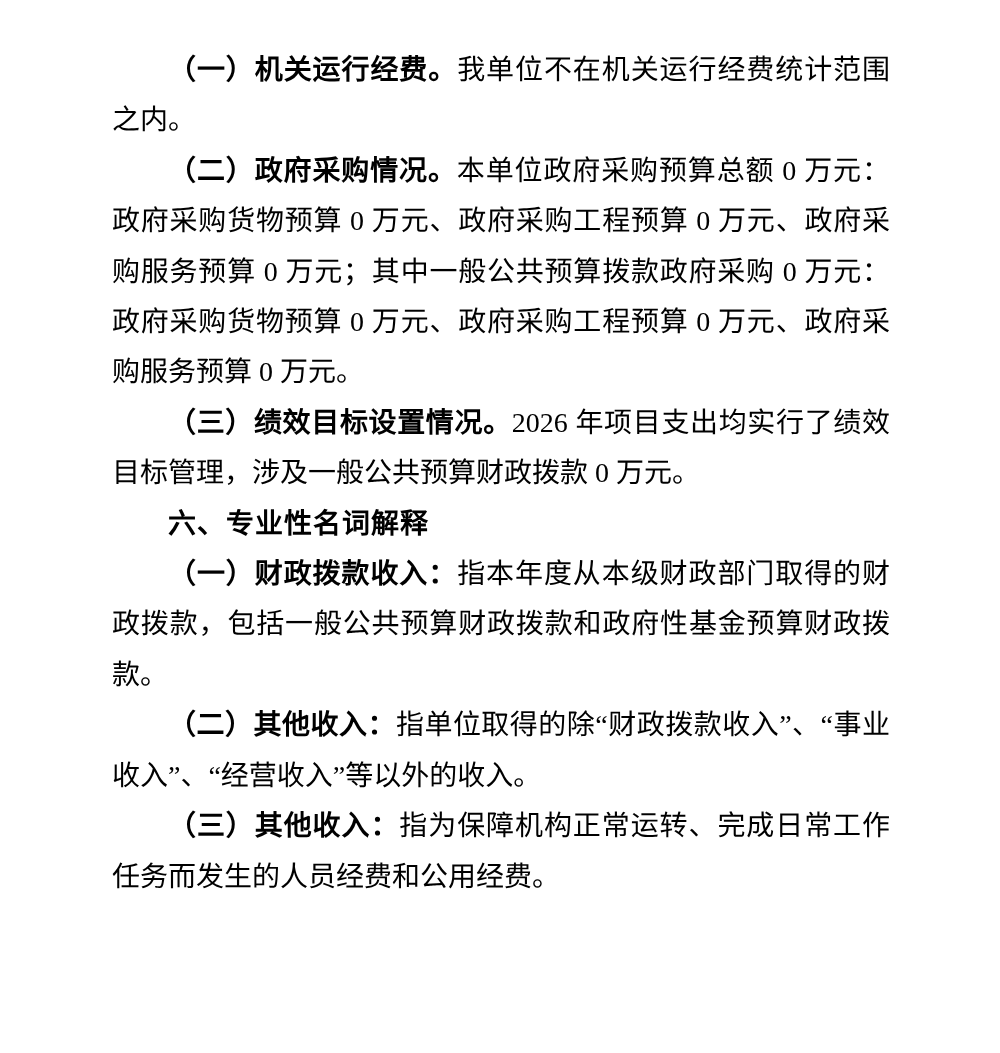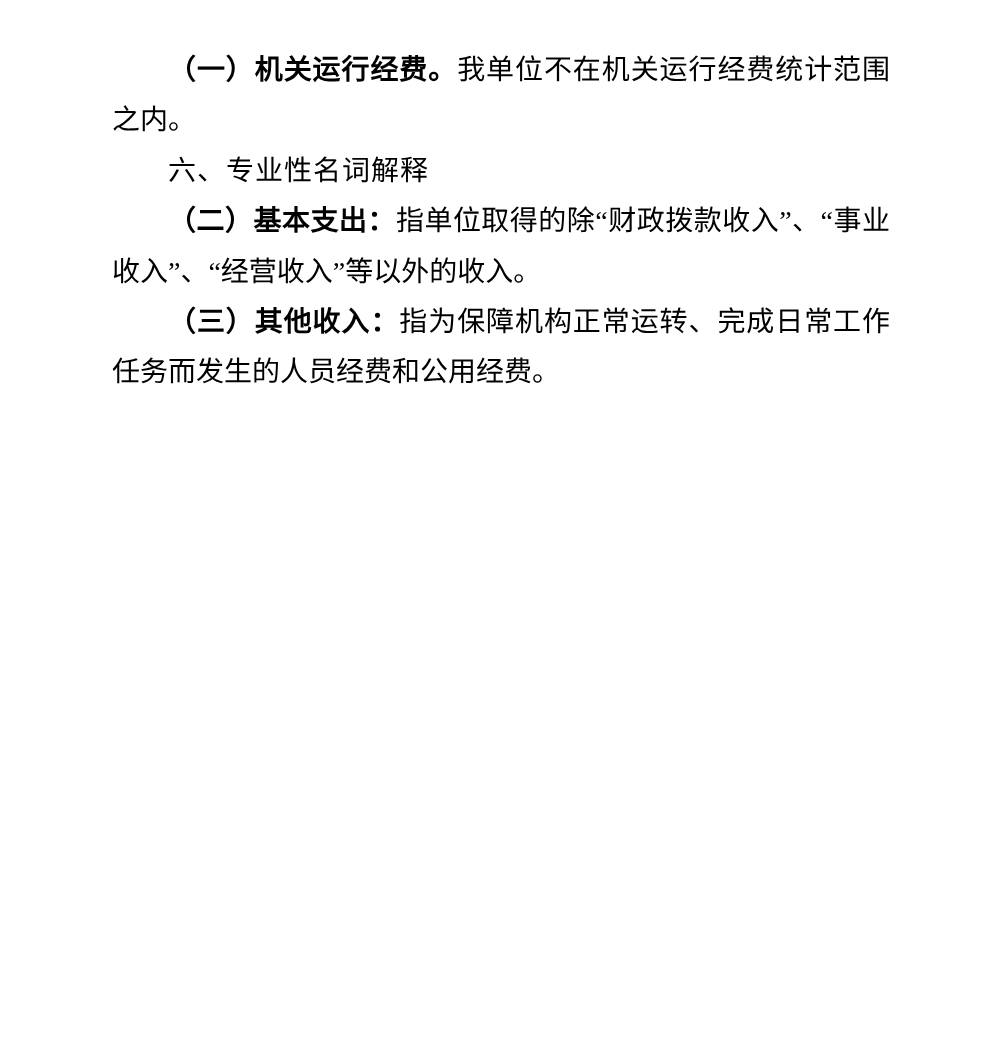--- a/index.html
+++ b/index.html
@@ -29,35 +29,38 @@
     margin: 0;
     padding: 0;
     text-indent: 2em;
   }
   .para-lead {
     font-weight: bold;
   }
   p.section-heading,
   p.section-heading .para-lead {
     font-family: "Liberation Sans", "DejaVu Sans", sans-serif;
-    font-weight: normal;
+    font-weight: bold;
     letter-spacing: 1px;
   }
 </style>
 </head>
 <body>
 
 <div class="page">
   <div id="paragraph-container">
   <p class="body"><span class="para-lead">（一）机关运行经费。</span><span class="para-rest">我单位不在机关运行经费统计范围之内。</span></p>
 
+  <p class="body"><span class="para-lead">（二）政府采购情况。</span><span class="para-rest">本单位政府采购预算总额 0 万元：政府采购货物预算 0 万元、政府采购工程预算 0 万元、政府采购服务预算 0 万元；其中一般公共预算拨款政府采购 0 万元：政府采购货物预算 0 万元、政府采购工程预算 0 万元、政府采购服务预算 0 万元。</span></p>
 
+  <p class="body"><span class="para-lead">（三）绩效目标设置情况。</span><span class="para-rest">2026 年项目支出均实行了绩效目标管理，涉及一般公共预算财政拨款 0 万元。</span></p>
 
 
   <p class="section-heading"><span class="para-lead">六、专业性名词解释</span><span class="para-rest"></span></p>
 
+  <p class="body"><span class="para-lead">（一）财政拨款收入：</span><span class="para-rest">指本年度从本级财政部门取得的财政拨款，包括一般公共预算财政拨款和政府性基金预算财政拨款。</span></p>
 
-  <p class="body"><span class="para-lead">（二）基本支出：</span><span class="para-rest">指单位取得的除“财政拨款收入”、“事业收入”、“经营收入”等以外的收入。</span></p>
+  <p class="body"><span class="para-lead">（二）其他收入：</span><span class="para-rest">指单位取得的除“财政拨款收入”、“事业收入”、“经营收入”等以外的收入。</span></p>
 
   <p class="body"><span class="para-lead">（三）其他收入：</span><span class="para-rest">指为保障机构正常运转、完成日常工作任务而发生的人员经费和公用经费。</span></p>
 
 </div>
 </div>
 
 </body></html>

